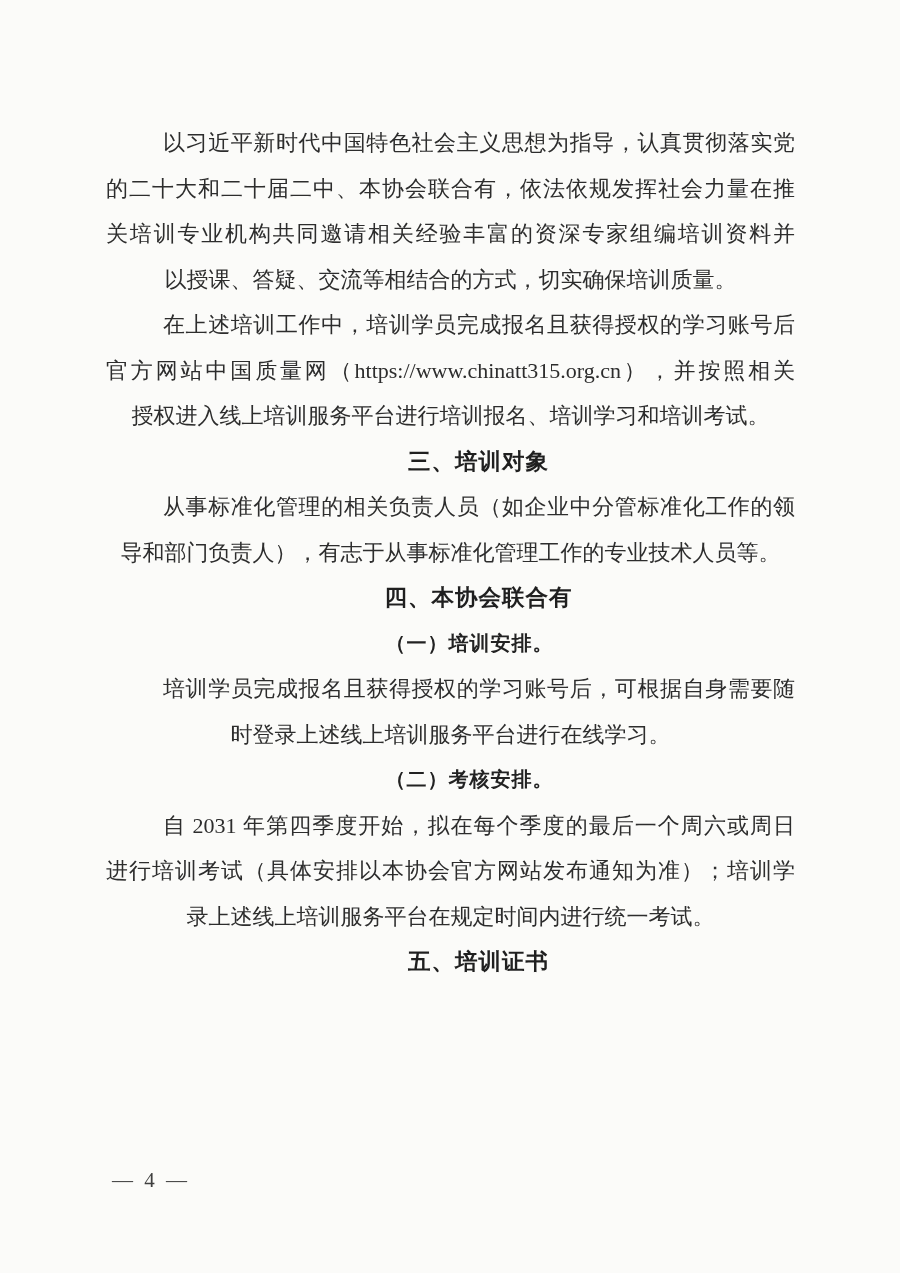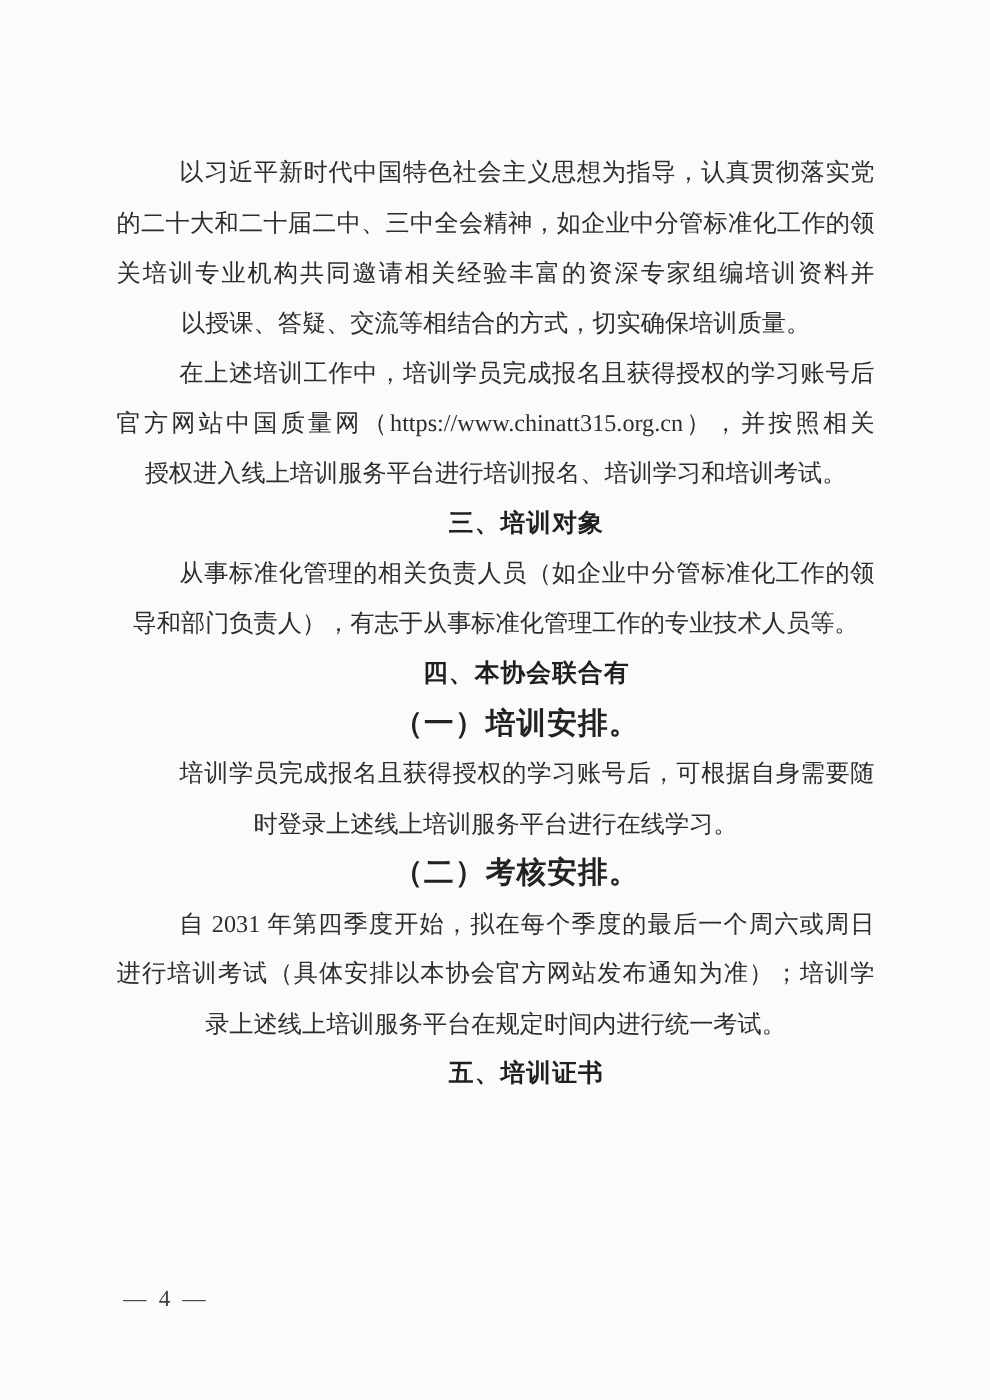--- a/index.html
+++ b/index.html
@@ -12,21 +12,21 @@
     width: 900px;
     height: 1273px;
     background: #fbfbf9;
     overflow: hidden;
     font-family: "Liberation Serif", "DejaVu Serif", serif;
     color: #2d2d2d;
   }
   .textblock {
     position: absolute;
     left: 106px;
-    top: 134px;
+    top: 120px;
     width: 689px;
     font-size: 22px;
     line-height: 45.5px;
   }
   .ln {
     text-align: center;
     text-justify: inter-character;
   }
   
   .j {
@@ -42,21 +42,21 @@
     font-family: Liberation Serif, serif;
     font-weight: 700;
     font-size: 22.5px;
     color: #1f1f1f;
     margin-left: 56px;
     letter-spacing: 1px;
   }
   
   .h2 {
     font-weight: 700;
-    font-size: 27px;
+    font-size: 20px;
     color: #222222;
     margin-left: 38px;
     letter-spacing: 1px;
   }
   .pageno {
     position: absolute;
     left: 112px;
     top: 1166px;
     font-size: 21px;
     line-height: 28px;
@@ -66,21 +66,21 @@
   }
 </style>
 </head>
 <body>
 
 <div class="page">
   <div class="textblock">
 
     <div>
       <div class="ln j ind">以习近平新时代中国特色社会主义思想为指导，认真贯彻落实党</div>
-      <div class="ln j">的二十大和二十届二中、三中全会精神，如企业中分管标准化工作的领</div>
+      <div class="ln j">的二十大和二十届二中、本协会联合有，依法依规发挥社会力量在推</div>
       <div class="ln j">关培训专业机构共同邀请相关经验丰富的资深专家组编培训资料并</div>
       <div class="ln">以授课、答疑、交流等相结合的方式，切实确保培训质量。</div>
     </div>
 
     <div>
       <div class="ln j ind">在上述培训工作中，培训学员完成报名且获得授权的学习账号后</div>
       <div class="ln j">官方网站中国质量网（https://www.chinatt315.org.cn），并按照相关</div>
       <div class="ln">授权进入线上培训服务平台进行培训报名、培训学习和培训考试。</div>
     </div>
 

